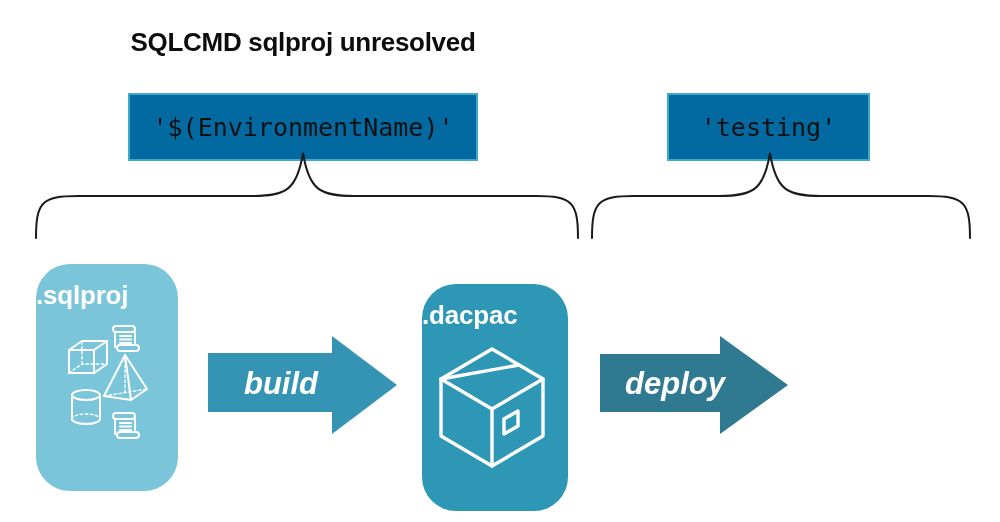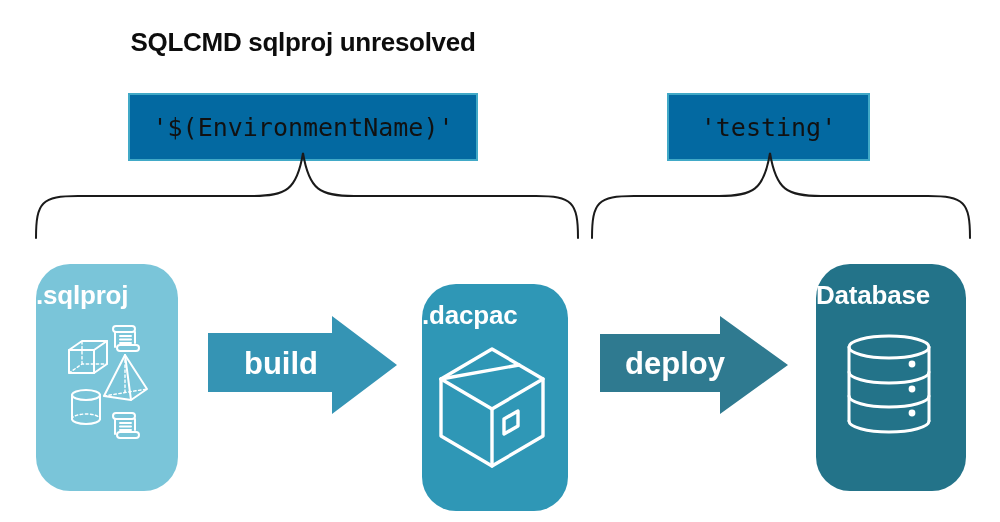--- a/index.html
+++ b/index.html
@@ -86,22 +86,23 @@
     stroke-linejoin: round;
     stroke-linecap: round;
   }
   .icon-sqlproj path, .icon-sqlproj ellipse, .icon-sqlproj rect { stroke-width: 2; }
   .icon-sqlproj .hidden-edge { stroke-width: 1.4; stroke-dasharray: 2.5 2.5; }
   .icon-dacpac path { stroke-width: 3.4; }
   .icon-database path, .icon-database ellipse { stroke-width: 3; }
   .icon-database circle { fill: #ffffff; stroke: none; }
   .arrow {
     position: absolute;
-    top: 316px;
+    top: 336px;
     height: 98px;
+    font-style: italic;
   }
   .arrow-build  { left: 208px; width: 189px; }
   .arrow-deploy { left: 600px; width: 188px; padding-left: 16px; }
   .arrow svg { position: absolute; left: 0; top: 0; }
   .arrow-build polygon  { fill: var(--build-arrow, #3594b4); }
   .arrow-deploy polygon { fill: var(--deploy-arrow, #2f7a90); }
   .arrow-label {
     position: absolute;
     left: 0;
     top: 18px;
@@ -188,27 +189,14 @@
     </svg>
   </div>
 
   <div class="arrow arrow-deploy">
     <svg width="188" height="98" viewBox="0 0 188 98">
       <polygon points="0,18 120,18 120,0 188,49 120,98 120,76 0,76"></polygon>
     </svg>
     <span class="arrow-label">deploy</span>
   </div>
 
-  <div class="node node-database">
-    <div class="node-label">Database</div>
-    <svg class="node-icon icon-database" width="100" height="120" viewBox="0 0 100 120">
-      <ellipse cx="48" cy="17" rx="40" ry="11"></ellipse>
-      <path d="M 8 17 V 91 M 88 17 V 91"></path>
-      <path d="M 8 42 A 40 11 0 0 0 88 42"></path>
-      <path d="M 8 66 A 40 11 0 0 0 88 66"></path>
-      <path d="M 8 91 A 40 11 0 0 0 88 91"></path>
-      <circle cx="71" cy="34" r="3.4"></circle>
-      <circle cx="71" cy="59" r="3.4"></circle>
-      <circle cx="71" cy="83" r="3.4"></circle>
-    </svg>
-  </div>
 
 </div>
 
 </body></html>

